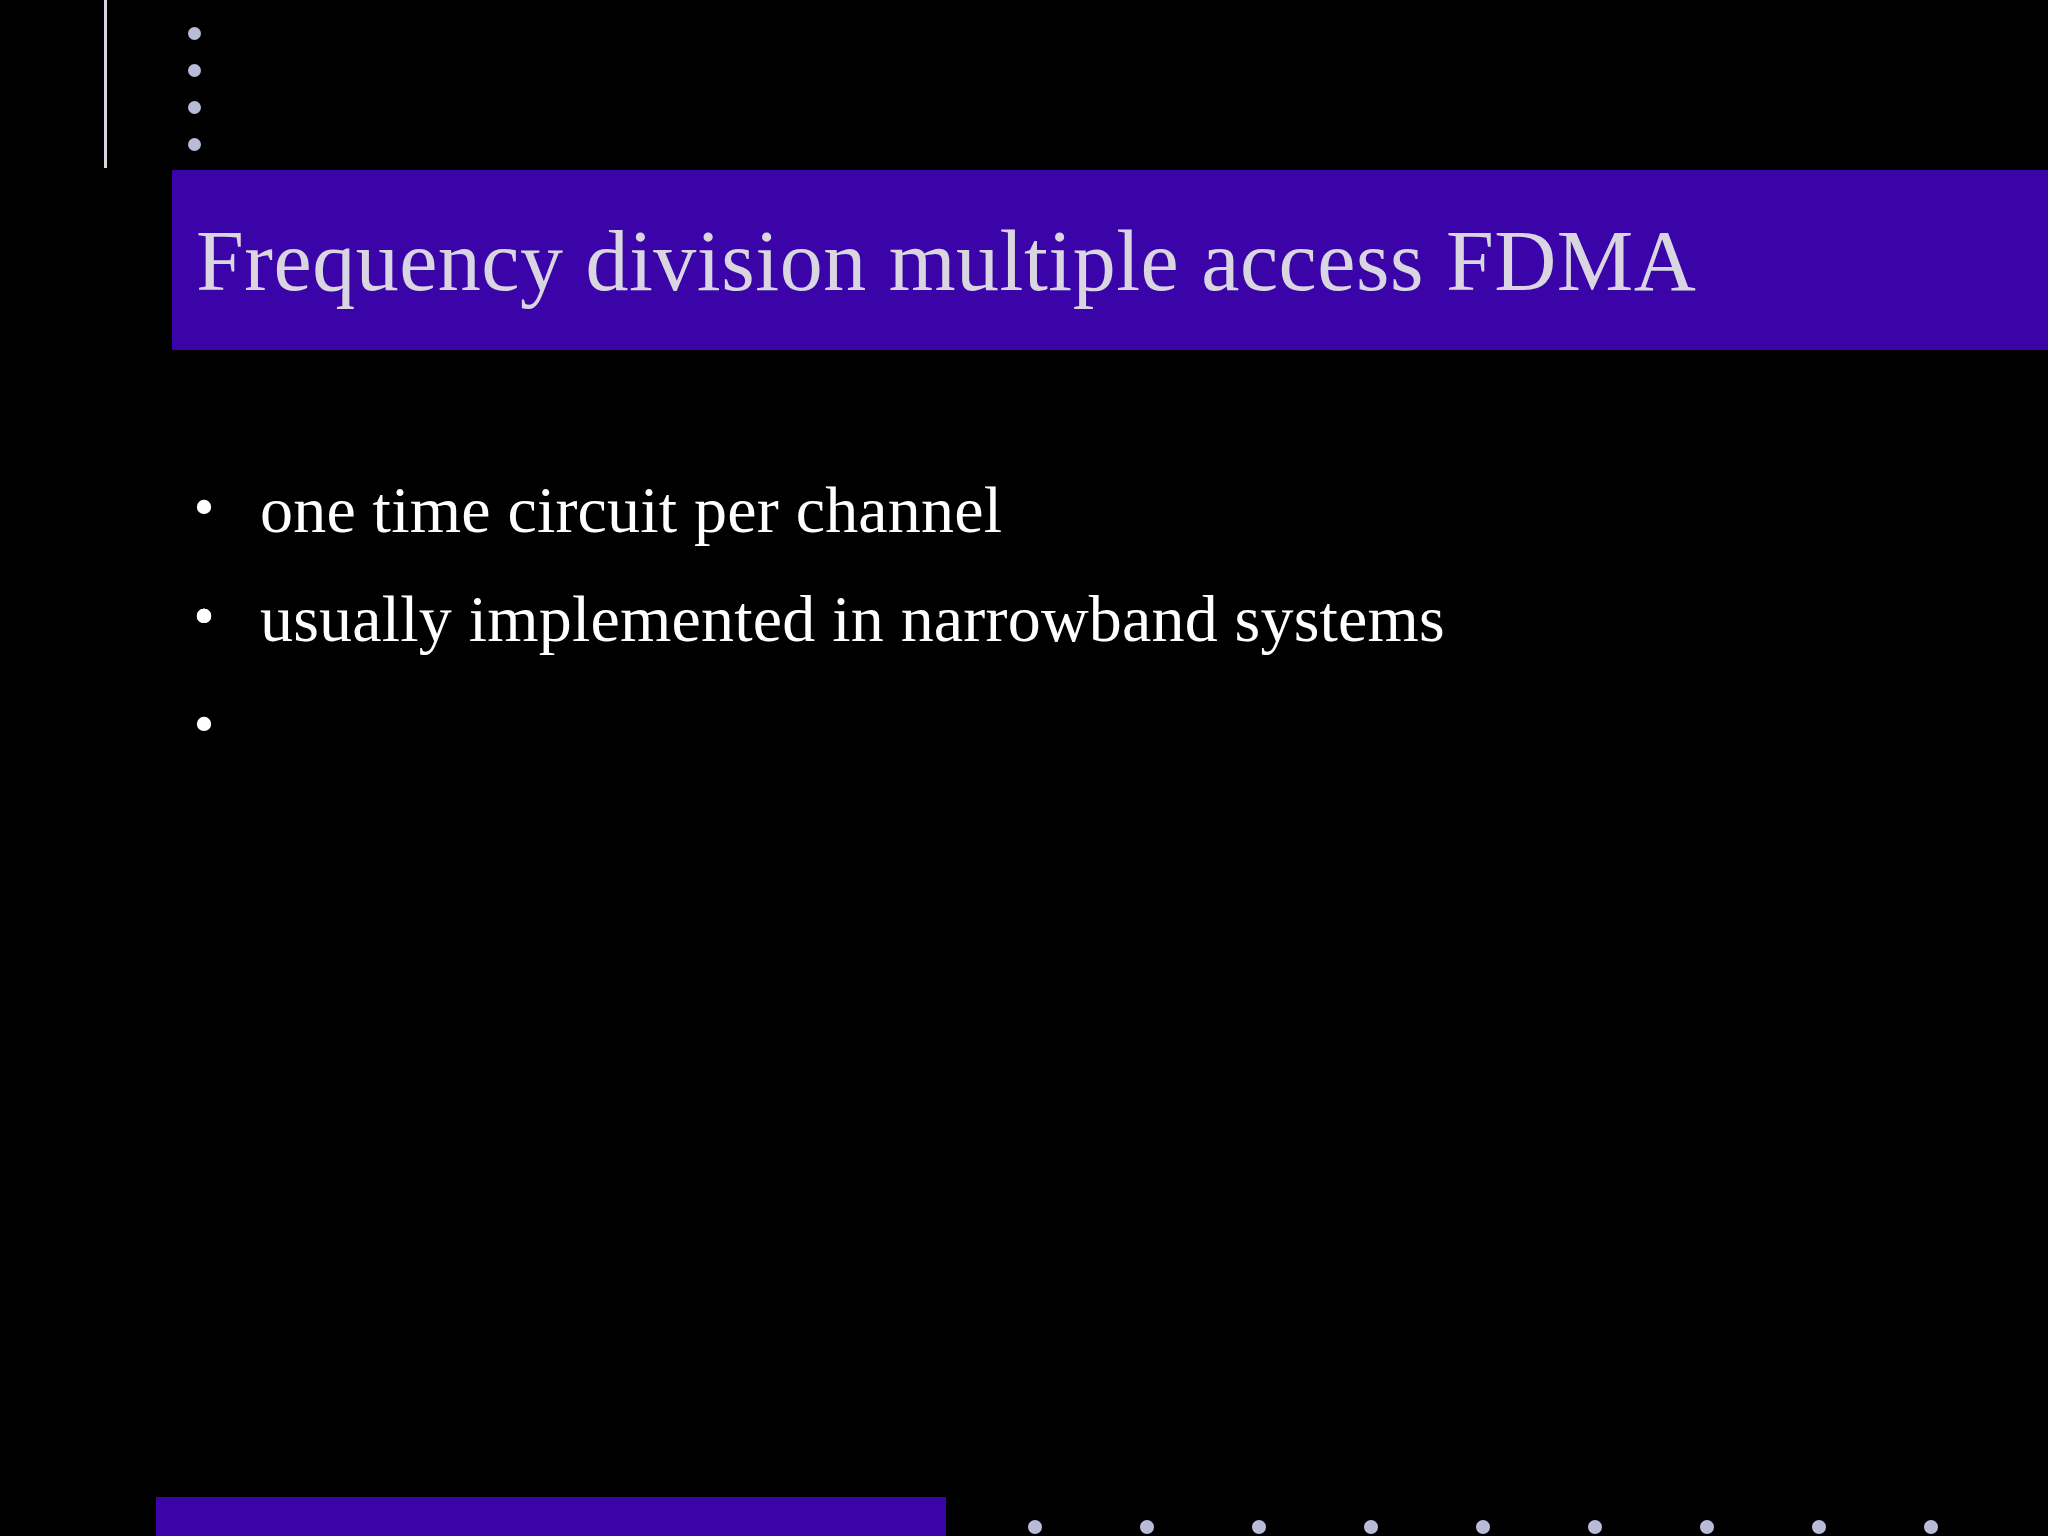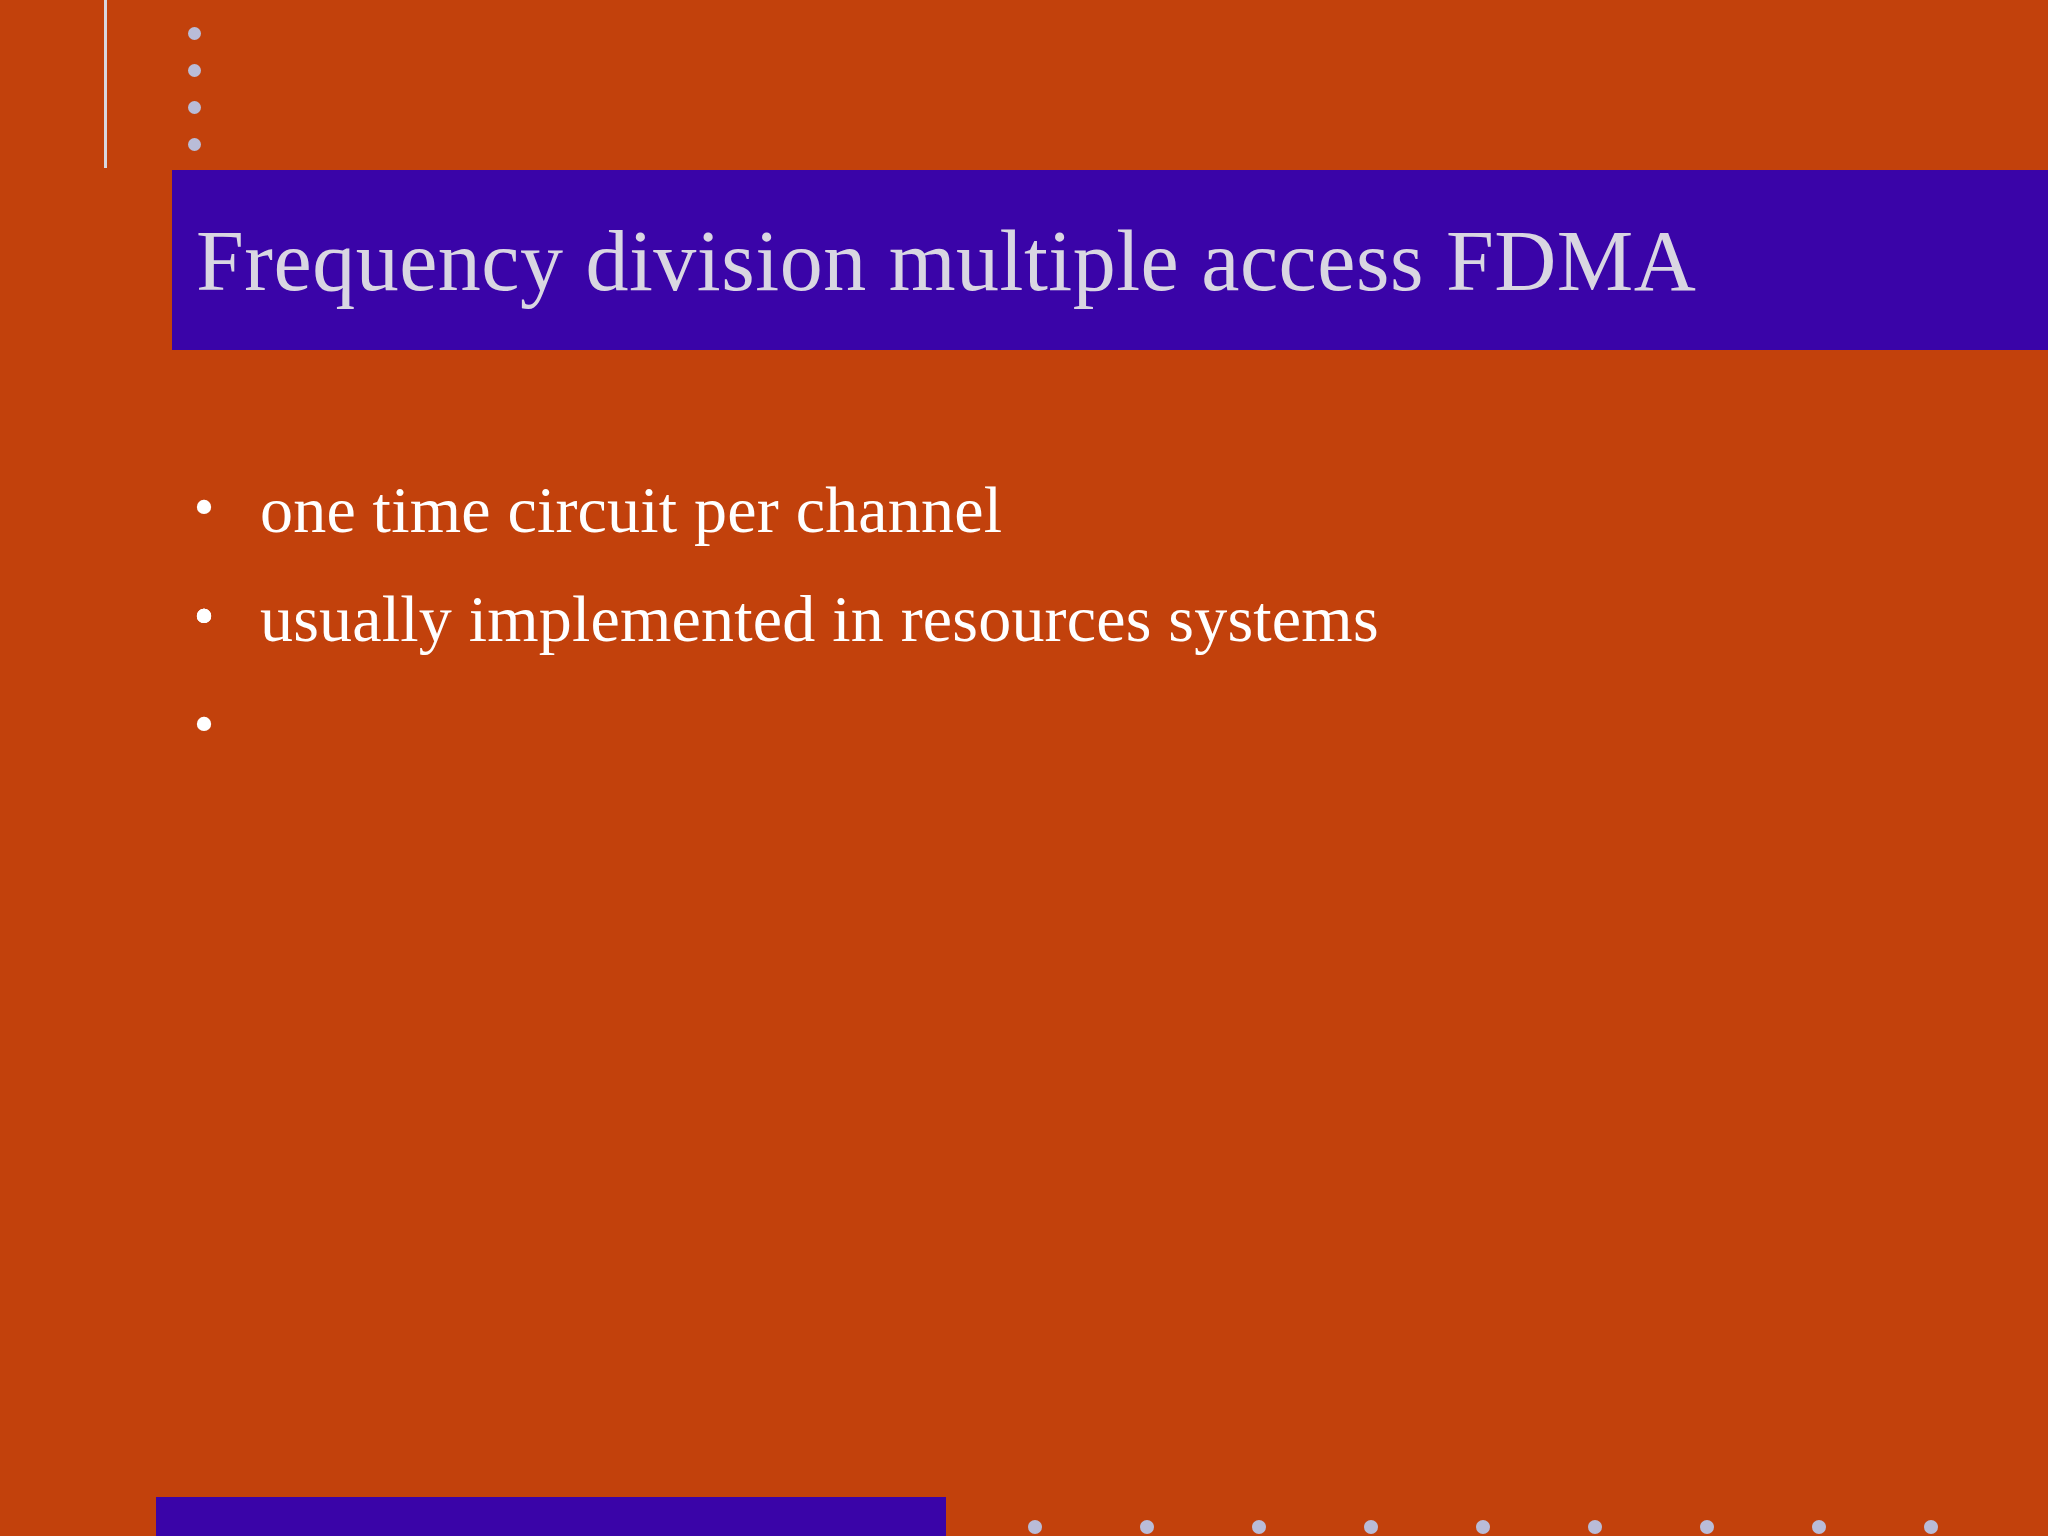--- a/index.html
+++ b/index.html
@@ -4,21 +4,21 @@
 <style>
   html, body {
     margin: 0;
     padding: 0;
     background: #0b62d0;
   }
   .slide {
     position: relative;
     width: 2048px;
     height: 1536px;
-    background: #c2410c;
+    background: #000000;
     overflow: hidden;
     font-family: "Liberation Serif", "DejaVu Serif", serif;
   }
 
   
   .left-rule {
     position: absolute;
     left: 104px;
     top: 0;
     width: 3px;
@@ -129,21 +129,21 @@
     <div class="bullet-item">
       <span class="marker">•</span>
     </div>
 
     <div class="bullet-item">
       <span class="marker">•</span>
     </div>
 
     <div class="bullet-item">
       <span class="marker">•</span>
-      <span>usually implemented in resources systems</span>
+      <span>usually implemented in narrowband systems</span>
     </div>
 
     <div class="bullet-item">
       <span class="marker">•</span>
     </div>
 
   </div>
 
   <div class="footer-bar"></div>
 

